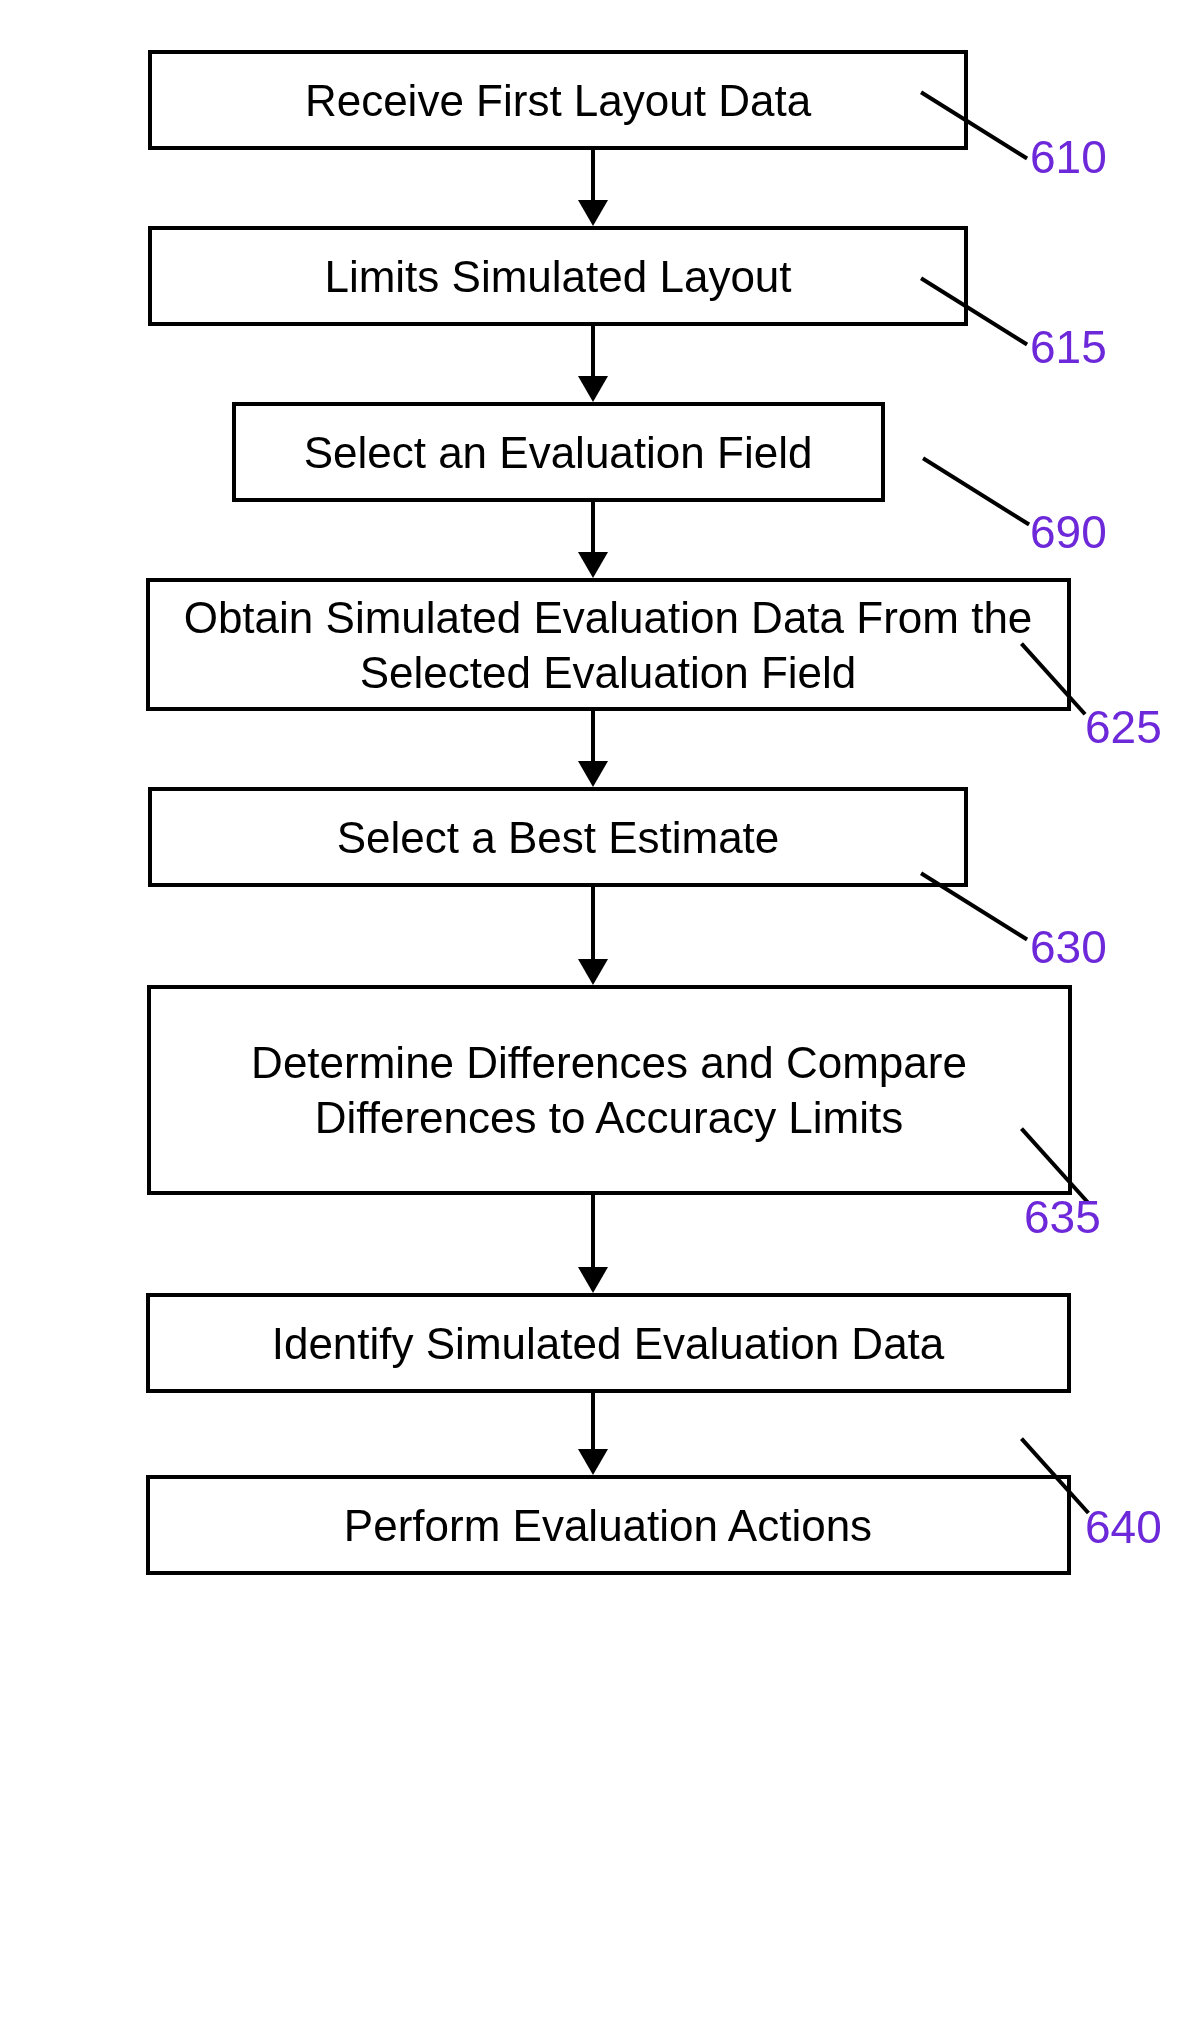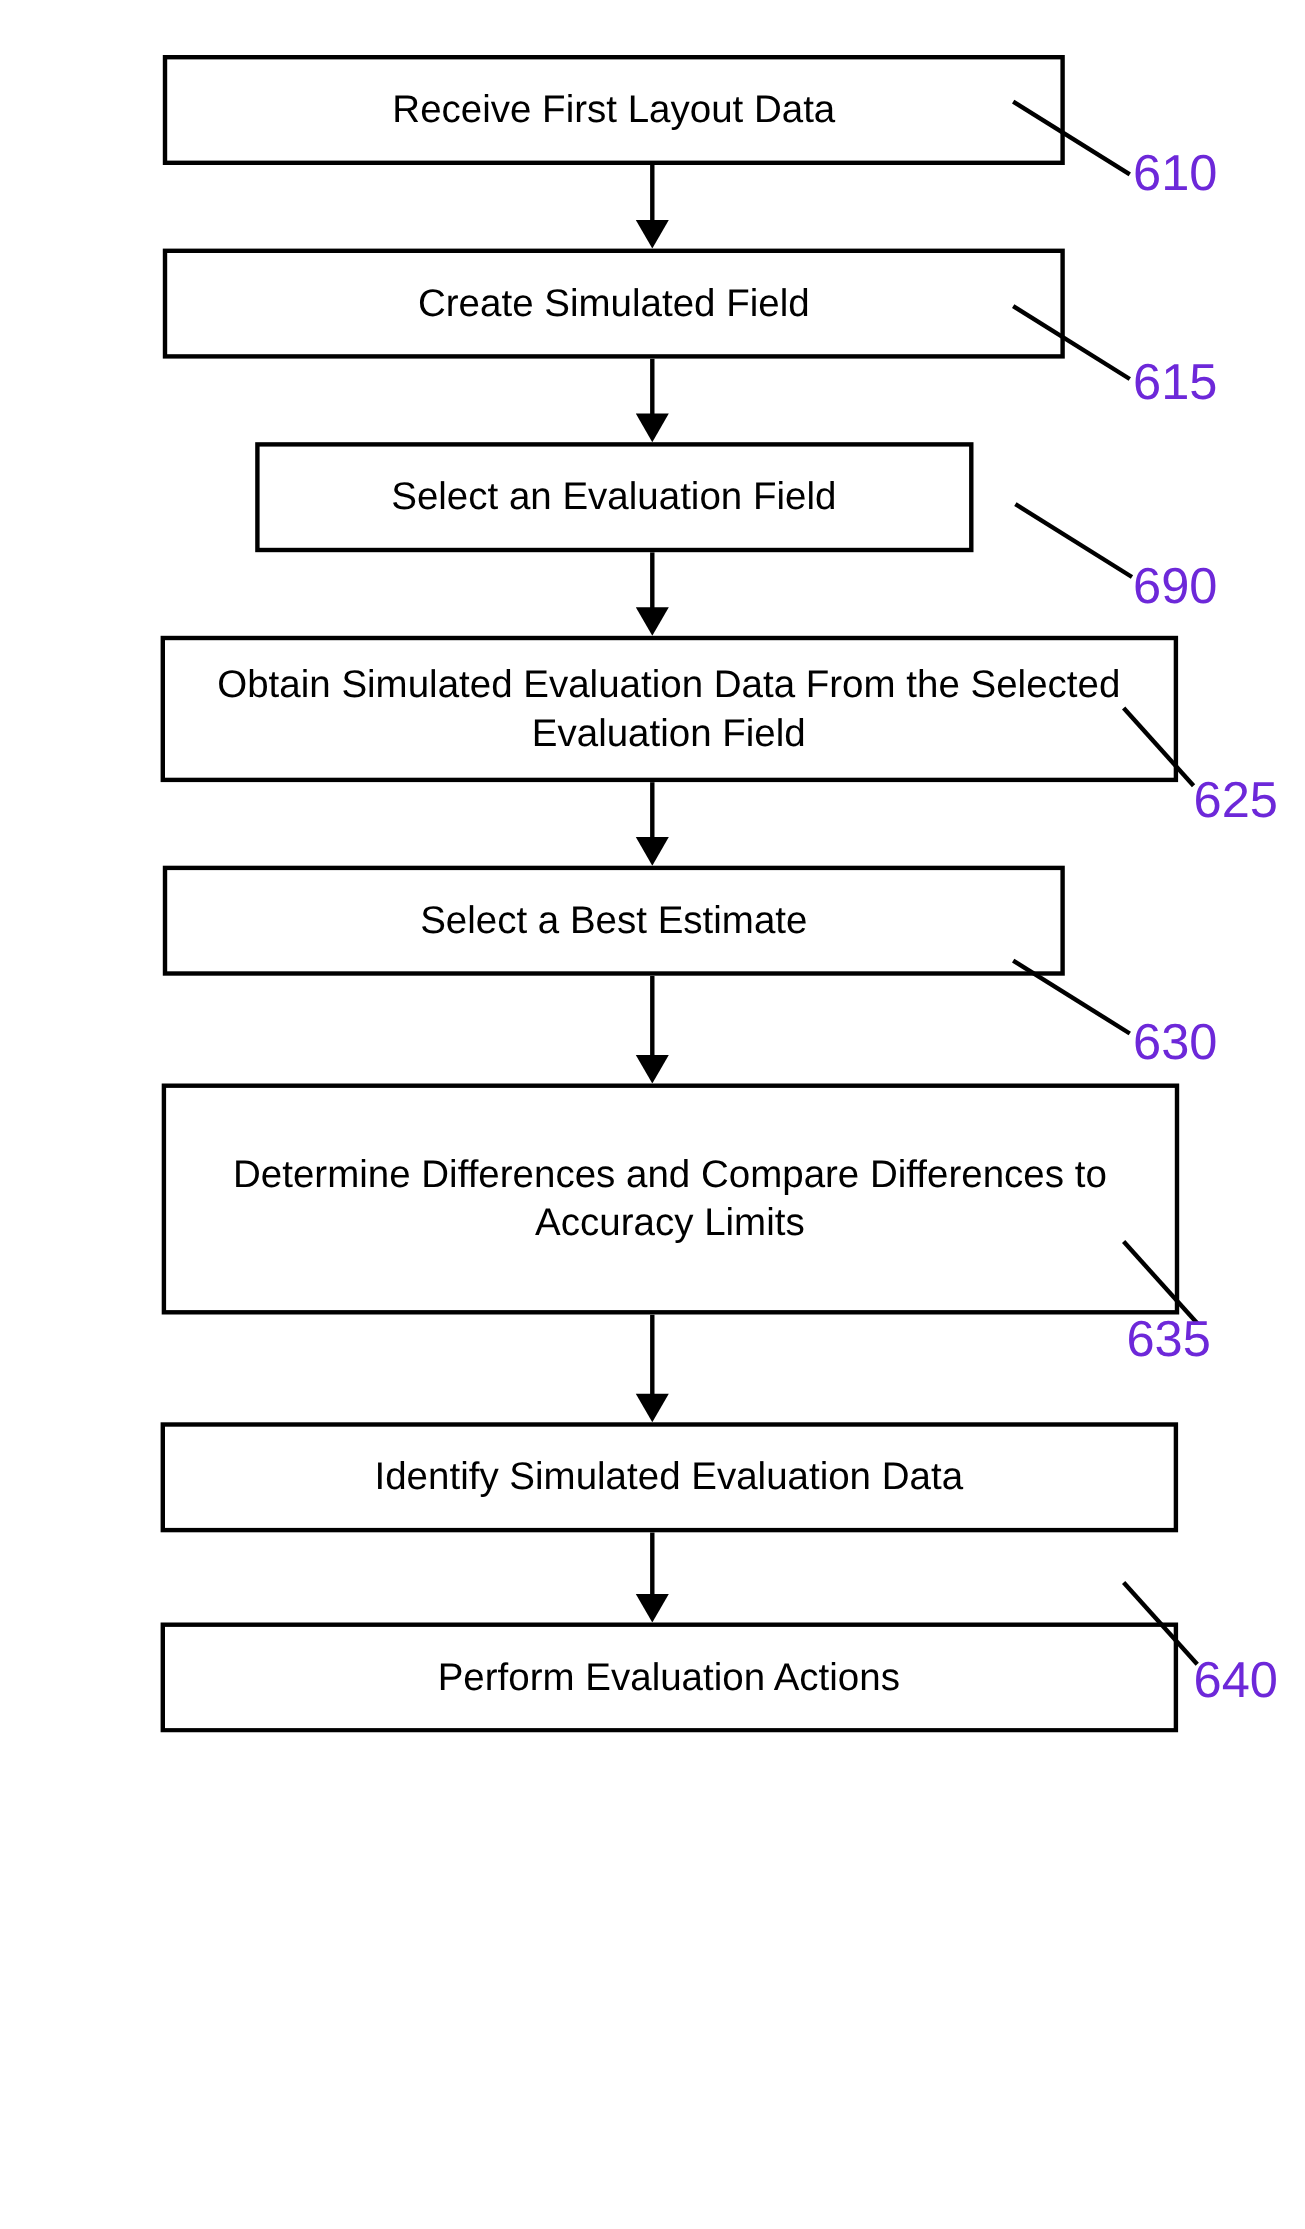--- a/index.html
+++ b/index.html
@@ -17,21 +17,21 @@
   }
   .flow {
     display: flex;
     flex-direction: column;
     align-items: center;
     position: relative;
   }
   .box {
     border: 4px solid #000;
     background: #fff;
-    font-size: 35px;
+    font-size: 44px;
     line-height: 1.25;
     text-align: center;
     display: flex;
     align-items: center;
     justify-content: center;
     padding: 12px 30px;
     position: relative;
   }
   .arrow {
     display: flex;
@@ -75,21 +75,21 @@
 
     <div class="box" style="width:820px;height:100px;margin-left:-70px">
       <span>Receive First Layout Data</span>
     </div>
     <div class="arrow">
       <div class="shaft" style="height:52px"></div>
         <div class="head"></div>
     </div>
 
     <div class="box" style="width:820px;height:100px;margin-left:-70px">
-      <span>Create Simulated Field</span>
+      <span>Limits Simulated Layout</span>
     </div>
     <div class="arrow">
       <div class="shaft" style="height:52px"></div>
         <div class="head"></div>
     </div>
 
     <div class="box" style="width:653px;height:100px;margin-left:-70px">
       <span>Select an Evaluation Field</span>
     </div>
     <div class="arrow">

